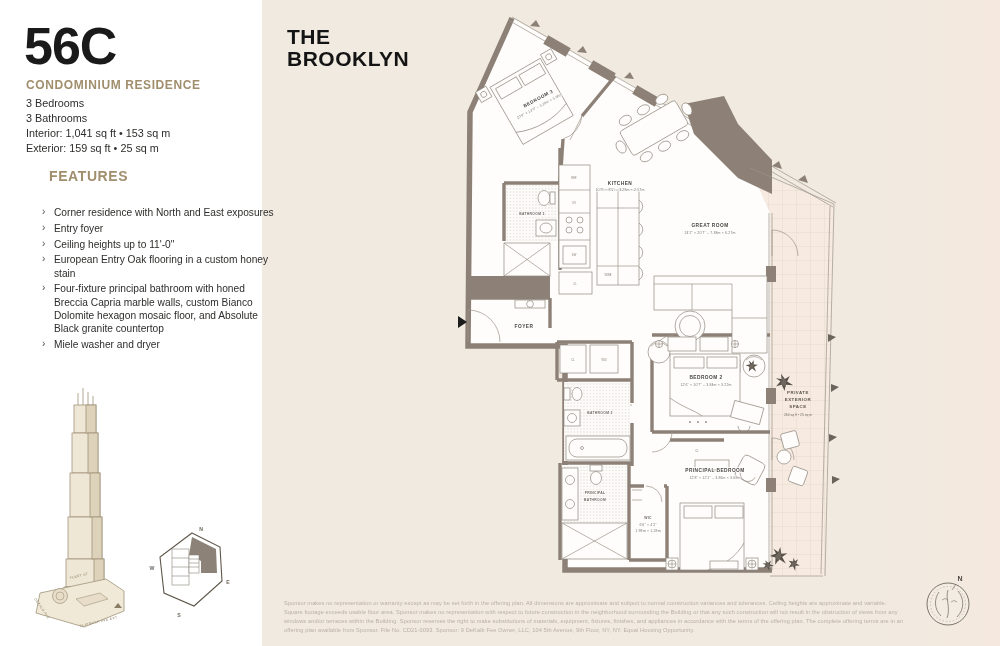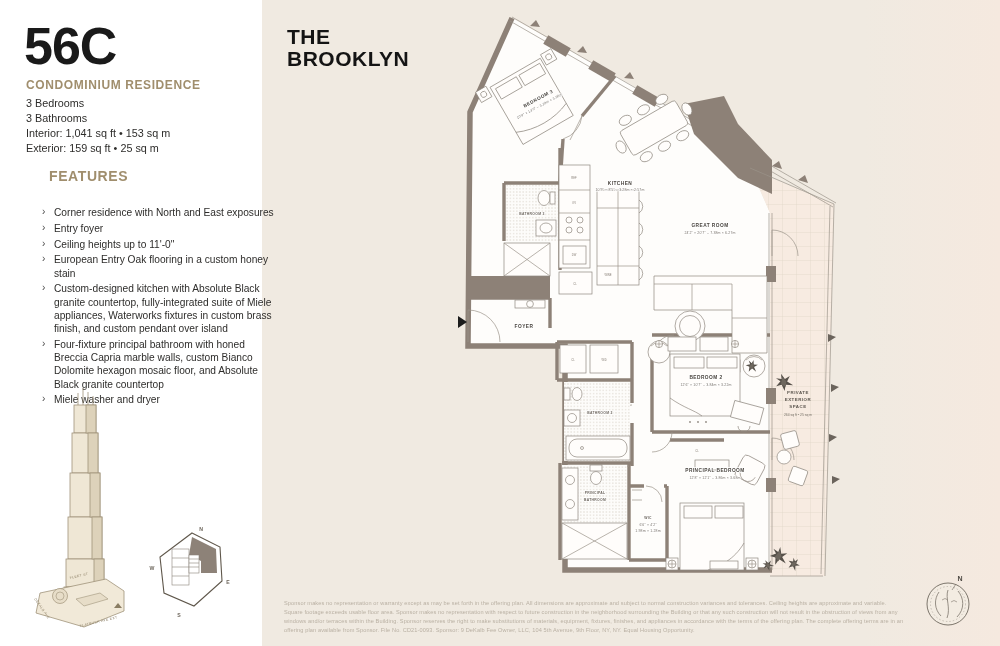--- a/index.html
+++ b/index.html
@@ -82,21 +82,20 @@
   <div>3 Bathrooms</div>
   <div>Interior: 1,041 sq ft • 153 sq m</div>
   <div>Exterior: 159 sq ft • 25 sq m</div>
 </div>
 <div class="features-title">FEATURES</div>
 <ul class="features-list">
   <li>Corner residence with North and East exposures</li>
   <li>Entry foyer</li>
   <li>Ceiling heights up to 11'-0"</li>
   <li>European Entry Oak flooring in a custom honey stain</li>
-  <li>Custom-designed kitchen with Absolute Black granite countertop, fully-integrated suite of Miele appliances, Waterworks fixtures in custom brass finish, and custom pendant over island</li>
   <li>Four-fixture principal bathroom with honed Breccia Capria marble walls, custom Bianco Dolomite hexagon mosaic floor, and Absolute Black granite countertop</li>
   <li>Miele washer and dryer</li>
 </ul>
 
 <svg style="position:absolute;left:22px;top:385px;" width="238" height="258" viewBox="0 0 238 258">
   <g stroke="#a0937a" stroke-width=".8" fill="#efe7d5">
     <path d="M56,8 V22 M61,3 V22 M66,7 V22 M71,11 V22" fill="none"></path>
     <rect x="52" y="20" width="22" height="28"></rect>
     <rect x="50" y="48" width="26" height="40"></rect>
     <rect x="48" y="88" width="30" height="44"></rect>

